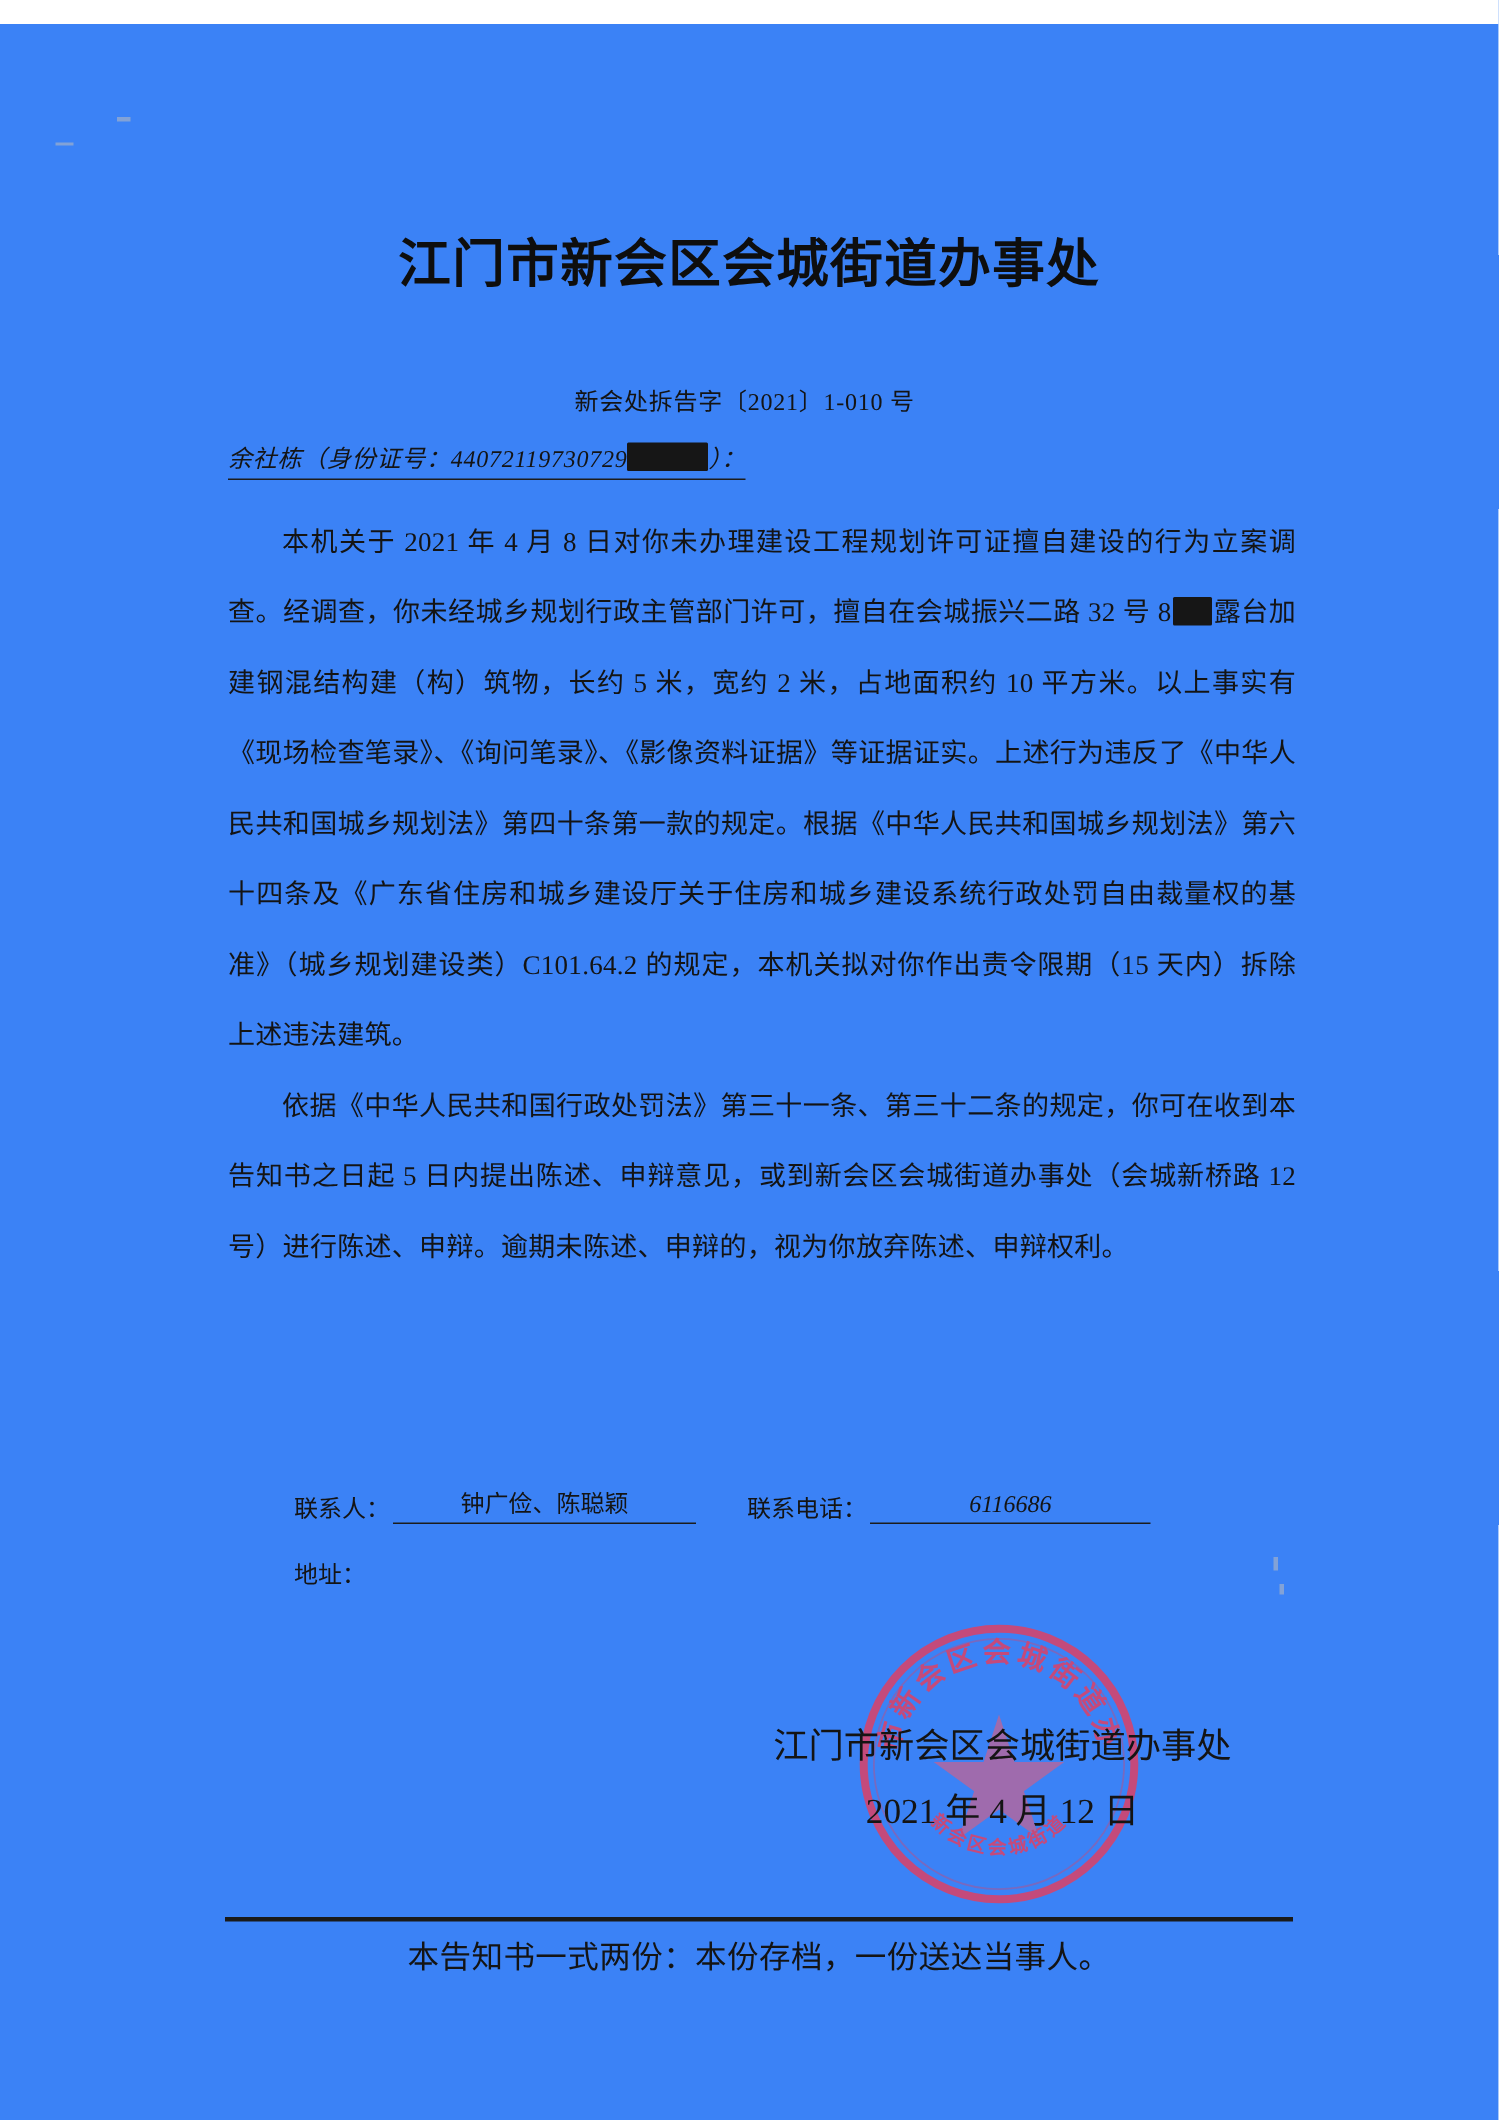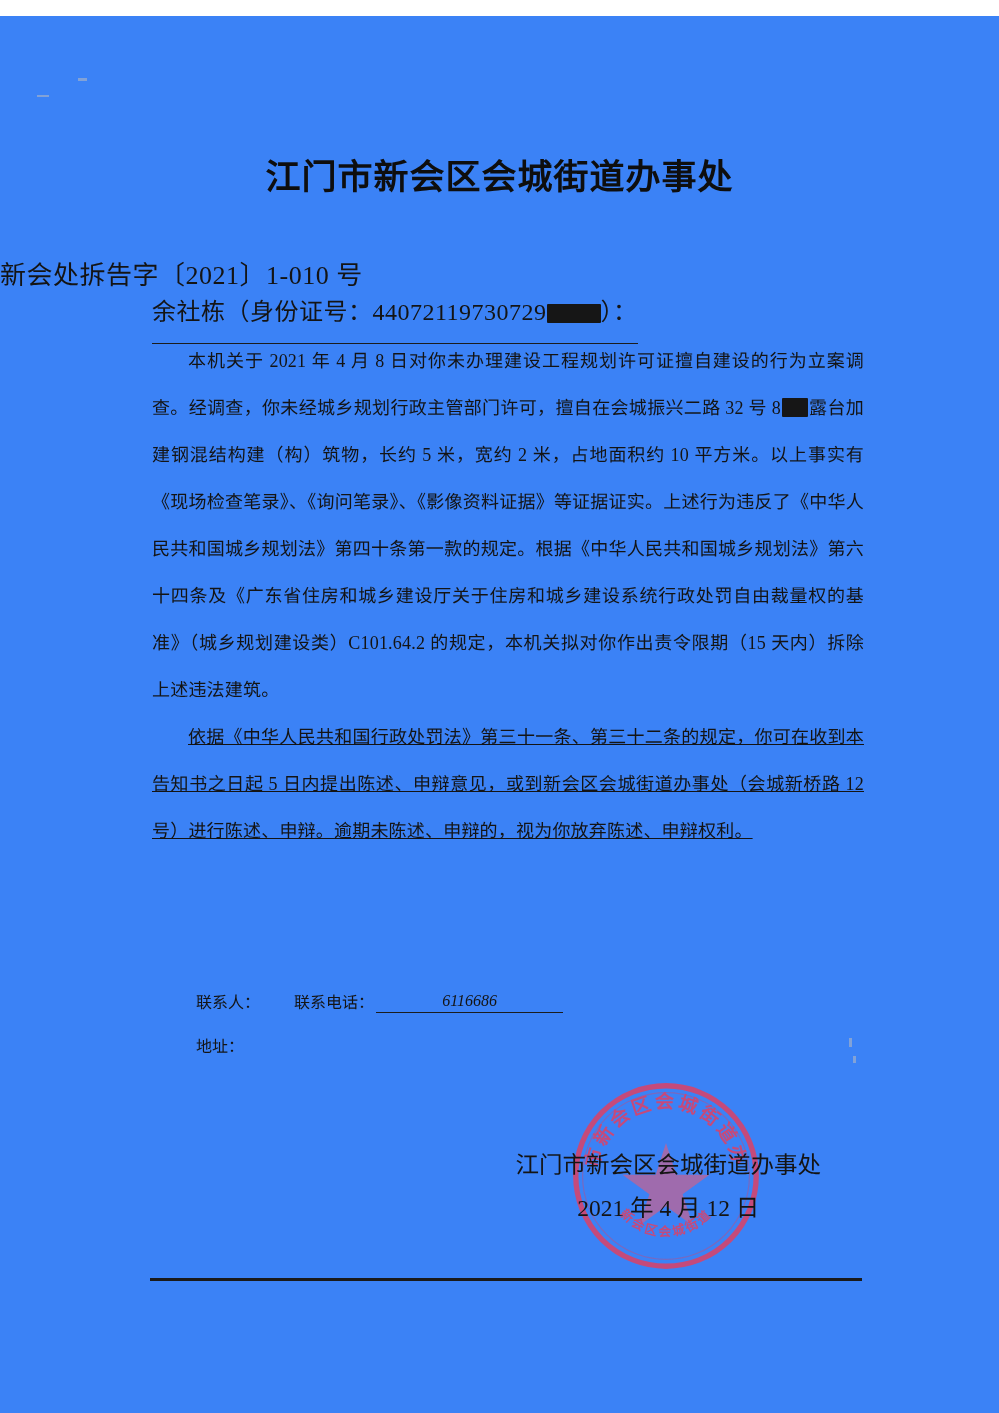--- a/index.html
+++ b/index.html
@@ -39,35 +39,36 @@
     font-size: 35px;
     line-height: 45px;
     letter-spacing: 1px;
     color: #0e0e0e;
   }
   .doc-title .ln { display: block; }
   .doc-number {
     position: absolute;
     left: 0; right: 6px;
     top: 238px;
-    text-align: left;
-    font-size: 26px;
+    text-align: center;
+    font-size: 16px;
     letter-spacing: .5px;
   }
 
   
   .recipient {
     position: absolute;
     left: 152px;
     top: 276px;
-    font-size: 24px;
+    font-size: 16px;
     letter-spacing: .5px;
     border-bottom: 1.5px solid #1c1c1c;
-    padding-bottom: 16px;
+    padding-bottom: 3px;
     white-space: nowrap;
+    font-style: italic;
   }
   .redact {
     display: inline-block;
     background: #161616;
     vertical-align: -3px;
     border-radius: 1px;
   }
   .redact-id { width: 54px; height: 19px; }
   .redact-addr { width: 26px; height: 19px; margin: 0 1px; }
 
@@ -80,21 +81,21 @@
     font-size: 18px;
     line-height: 47px;
     text-align: justify;
     text-justify: inter-ideograph;
     letter-spacing: .2px;
   }
   .body-text p {
     margin: 0 0 0 0;
     text-indent: 2em;
   }
-  .body-text p + p { margin-top: 0; text-decoration: underline; }
+  .body-text p + p { margin-top: 0; }
 
   
   .contact {
     position: absolute;
     left: 152px;
     top: 973px;
     width: 712px;
     font-size: 16px;
   }
   .contact-row {
@@ -179,20 +180,21 @@
   </div>
 
   <div class="body-text">
     <p><span>本机关于 2021 年 4 月 8 日对你未办理建设工程规划许可证擅自建设的行为立案调查。经调查，你未经城乡规划行政主管部门许可，擅自在会城振兴二路 32 号 8</span><span class="redact redact-addr"></span><span>露台加建钢混结构建（构）筑物，长约 5 米，宽约 2 米，占地面积约 10 平方米。以上事实有《现场检查笔录》、《询问笔录》、《影像资料证据》等证据证实。上述行为违反了《中华人民共和国城乡规划法》第四十条第一款的规定。根据《中华人民共和国城乡规划法》第六十四条及《广东省住房和城乡建设厅关于住房和城乡建设系统行政处罚自由裁量权的基准》（城乡规划建设类）C101.64.2 的规定，本机关拟对你作出责令限期（15 天内）拆除上述违法建筑。</span></p>
     <p>依据《中华人民共和国行政处罚法》第三十一条、第三十二条的规定，你可在收到本告知书之日起 5 日内提出陈述、申辩意见，或到新会区会城街道办事处（会城新桥路 12 号）进行陈述、申辩。逾期未陈述、申辩的，视为你放弃陈述、申辩权利。</p>
   </div>
 
   <div class="contact">
     <div class="contact-row">
       <span class="c-label">联系人：</span>
+      <span class="c-value v-person">钟广俭、陈聪颖</span>
       <span class="spacer-gap"></span>
       <span class="c-label" style="padding-left:0">联系电话：</span>
       <span class="c-value v-phone">6116686</span>
     </div>
     <div class="contact-row">
       <span class="c-label">地址：</span>
     </div>
   </div>
 
   <svg class="seal" viewBox="0 0 200 200">
@@ -210,14 +212,15 @@
       <textPath href="#sealArcBottom" startOffset="50%" text-anchor="middle">新会区会城街道</textPath>
     </text>
   </svg>
 
   <div class="signature">
     <span class="ln">江门市新会区会城街道办事处</span>
     <span class="ln">2021 年 4 月 12 日</span>
   </div>
 
   <div class="footer-rule"></div>
+  <div class="footer-note">本告知书一式两份：本份存档，一份送达当事人。</div>
 
 </div>
 
 </body></html>

